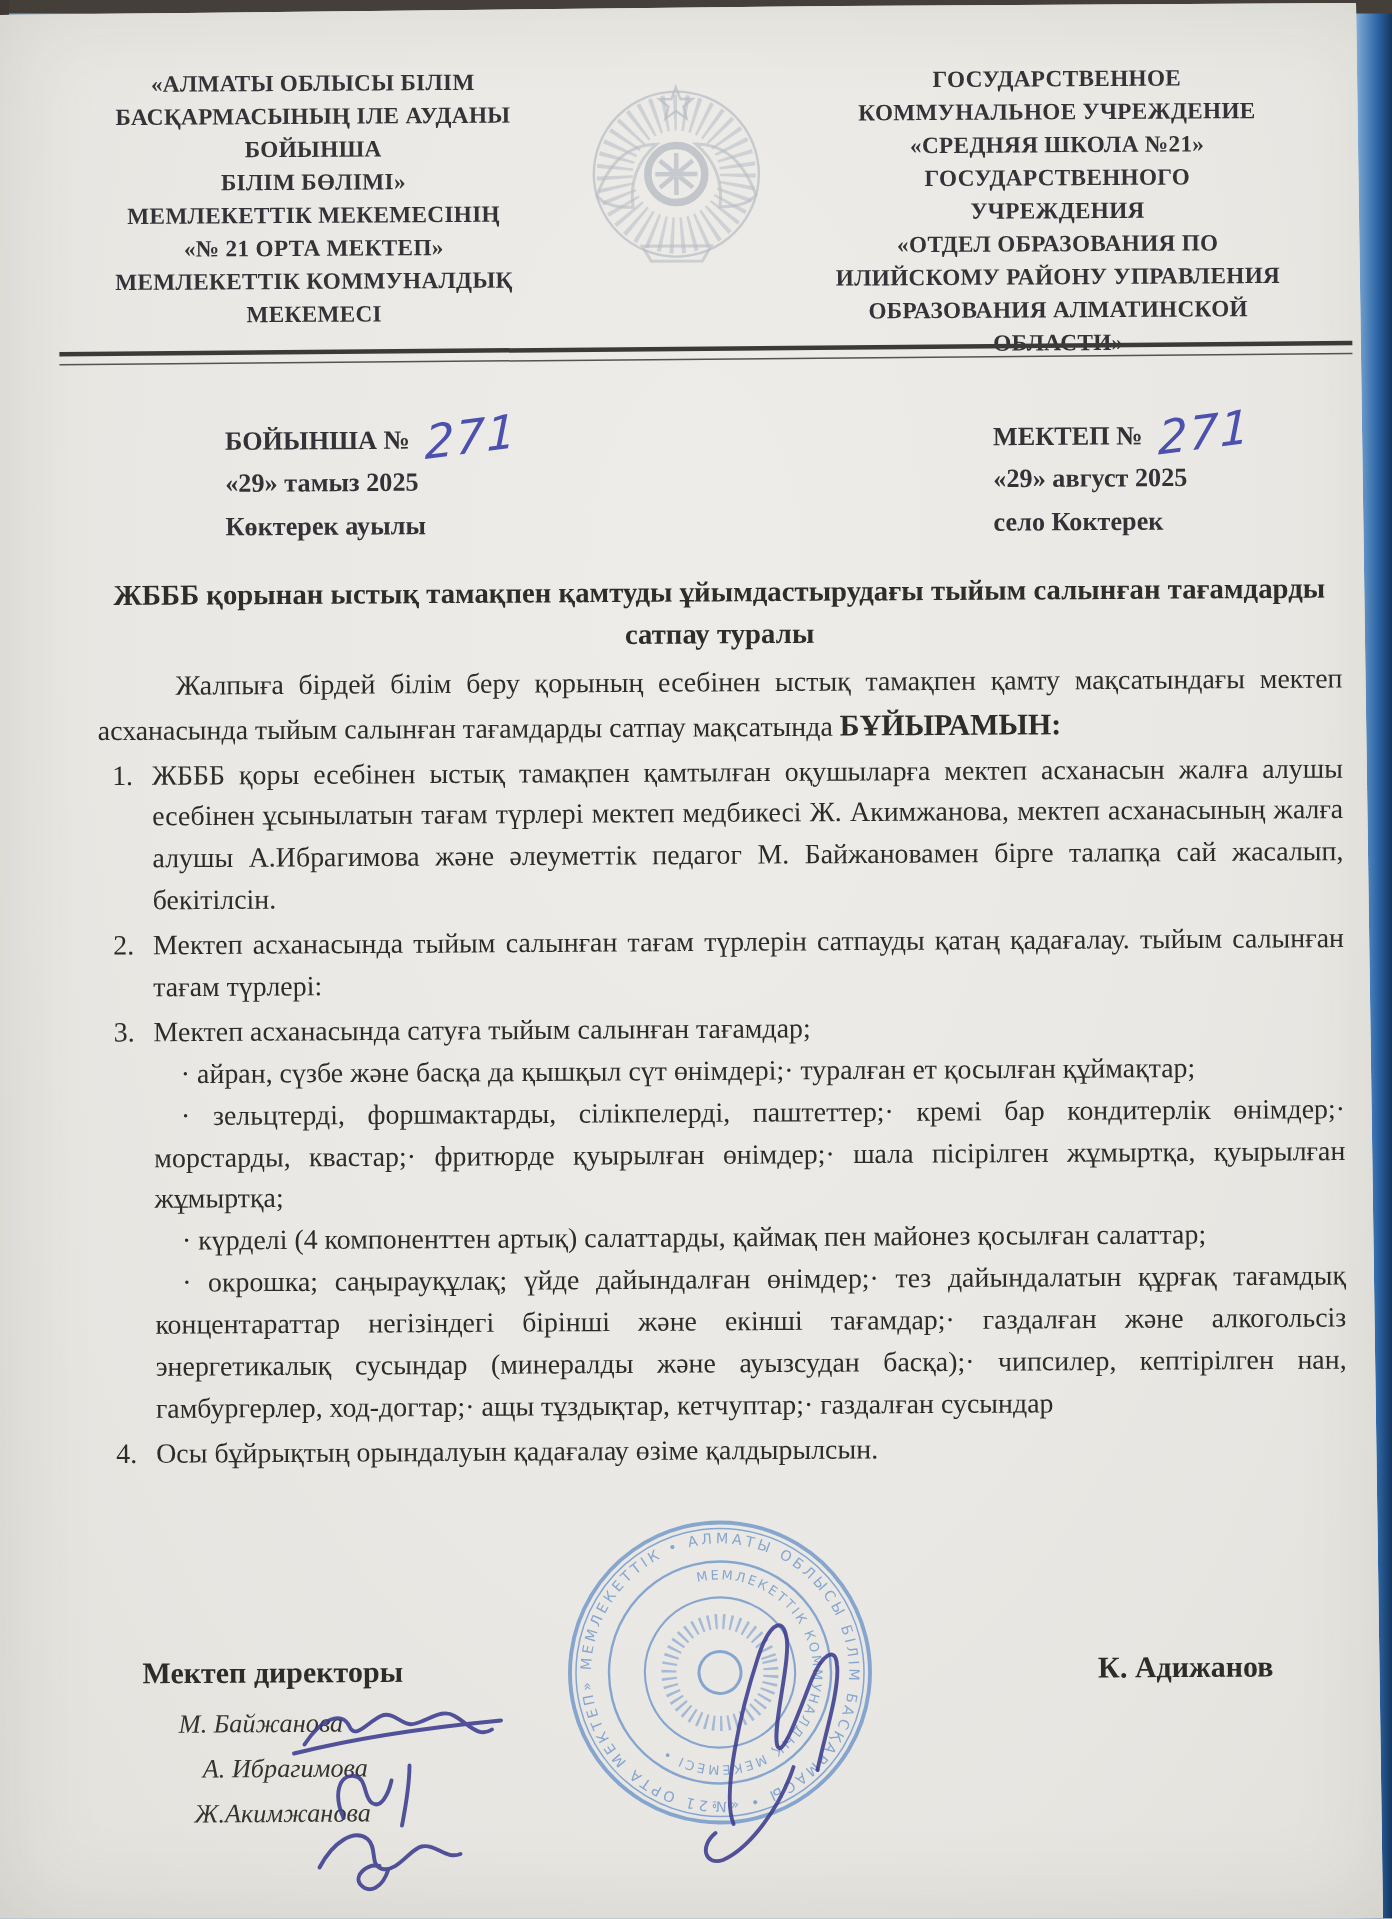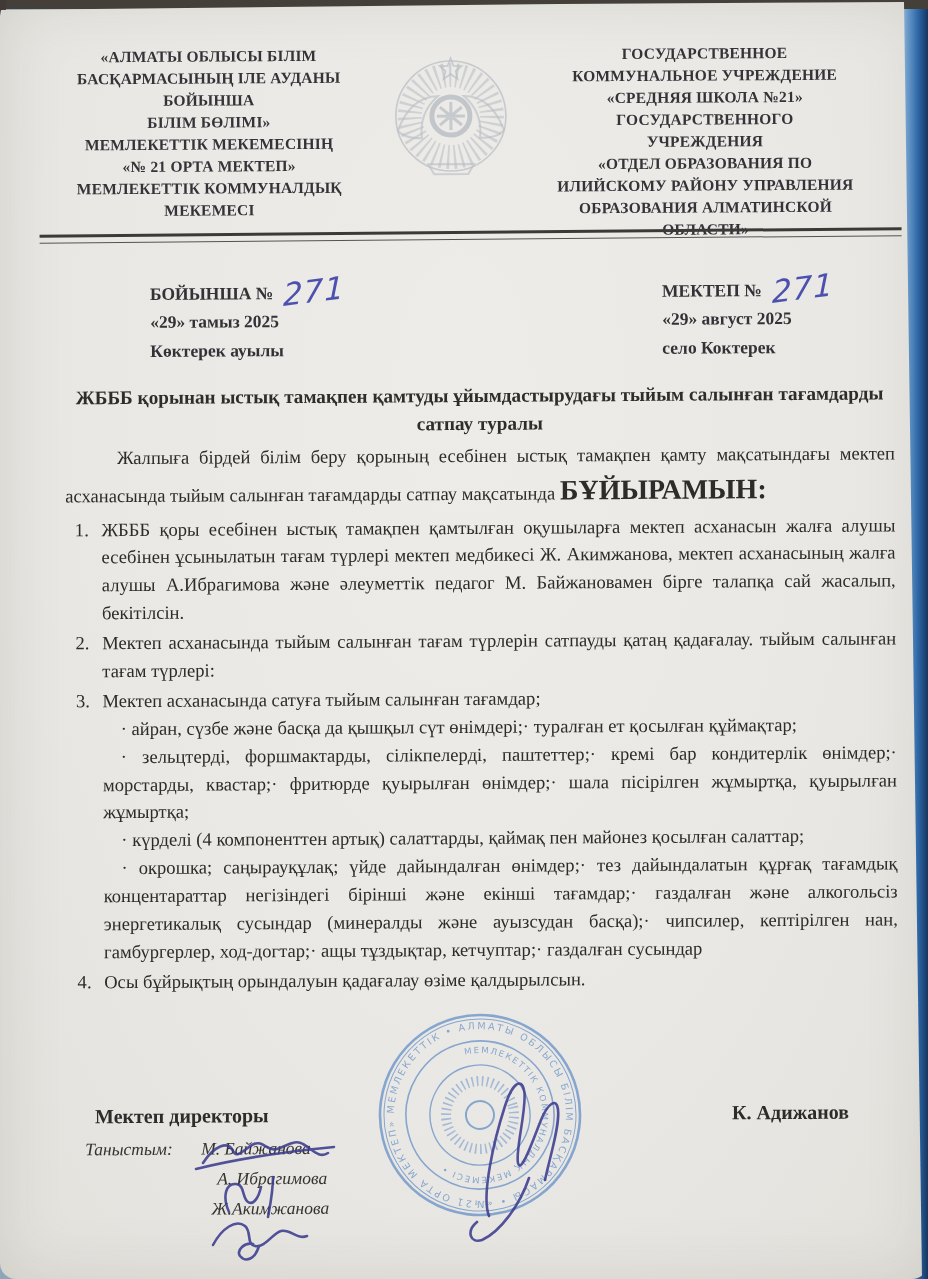--- a/index.html
+++ b/index.html
@@ -13,21 +13,20 @@
     background:linear-gradient(to left,#16365f 0%,#2d66a6 35%,#6e9dcb 75%,#a9c6e2 100%);}
   .bg-top{position:absolute;top:0;left:0;width:100%;height:9px;background:linear-gradient(to bottom,#3f3a35,#6b6references 0);background:#453f39;}
   .bg-left{position:absolute;top:0;left:0;width:6px;height:120px;background:#3f3a35;}
   
   .paper{position:absolute;inset:0;
     background:
       radial-gradient(ellipse at 50% 30%, #edecE8 0%, #e9e8e4 55%, #e2e1dc 100%),
       #e9e8e4;
     clip-path:polygon(0 10px,560px 4px,904px 2px,922px 1279px,0 1279px);
     box-shadow:inset 0 0 60px rgba(120,115,100,.18);
-    border-radius:16px;
   }
   .sheet{position:absolute;inset:0;transform:rotate(-0.35deg);transform-origin:460px 300px;color:#2c2b29;}
 
   
   .hdr{position:absolute;top:44px;left:46px;right:46px;display:flex;justify-content:space-between;}
   .hdr-block{width:328px;font-weight:bold;font-size:15.5px;line-height:1.42;text-align:center;
     white-space:pre-line;color:#343438;letter-spacing:.2px;}
   .hdr-right{width:352px;}
   .emblem-wrap{width:150px;display:flex;justify-content:center;align-items:flex-start;padding-top:8px;}
   .rule{position:absolute;top:231px;left:40px;right:26px;height:5px;
@@ -39,21 +38,21 @@
   .meta-right{margin-right:54px;}
   .pen{font-family:"DejaVu Sans", sans-serif;font-style:italic;font-size:31px;line-height:0;
     color:#4c50ae;display:inline-block;transform:rotate(-7deg) skewX(-8deg);margin-left:10px;
     position:relative;top:3px;letter-spacing:1px;font-weight:500;}
 
   
   .content{position:absolute;top:382px;left:64px;right:34px;font-size:18.6px;line-height:1.5;color:#2d2c2a;}
   .doc-title{font-weight:bold;text-align:center;font-size:19.2px;line-height:1.45;margin:0 4px 4px 4px;color:#2e2d2c;}
   .para{text-align:justify;margin:0;}
   .indent{text-indent:52px;}
-  .bold{font-weight:bold;font-size:28px;}
+  .bold{font-weight:bold;font-size:20px;}
   ol.items{margin:2px 0 0 0;padding:0 0 0 28px;}
   ol.items>li{padding-left:8px;margin:0 0 2px 0;text-align:justify;}
   ol.items>li::marker{font-size:18.6px;}
   .sub{margin:0;text-align:justify;text-indent:18px;}
 
   
   .sig{position:absolute;top:1103px;left:90px;right:34px;color:#2d2c2a;}
   .sig-row{display:flex;justify-content:space-between;font-weight:bold;font-size:20px;}
   .sig-name{margin-right:50px;}
   .ack{margin-top:6px;font-style:italic;font-size:17.5px;line-height:1.72;display:flex;color:#35342f;}
@@ -142,21 +141,20 @@
         <li>Осы бұйрықтың орындалуын қадағалау өзіме қалдырылсын.</li>
       </ol>
     </div>
 
     <div class="sig">
       <div class="sig-row">
         <span>Мектеп директоры</span>
         <span class="sig-name">К. Адижанов</span>
       </div>
       <div class="ack">
-        <div class="ack-label">Таныстым:</div>
         <div class="ack-names">
           <div>М. Байжанова</div>
           <div>А. Ибрагимова</div>
           <div>Ж.Акимжанова</div>
         </div>
       </div>
     </div>
 
   </div>
 </div>

